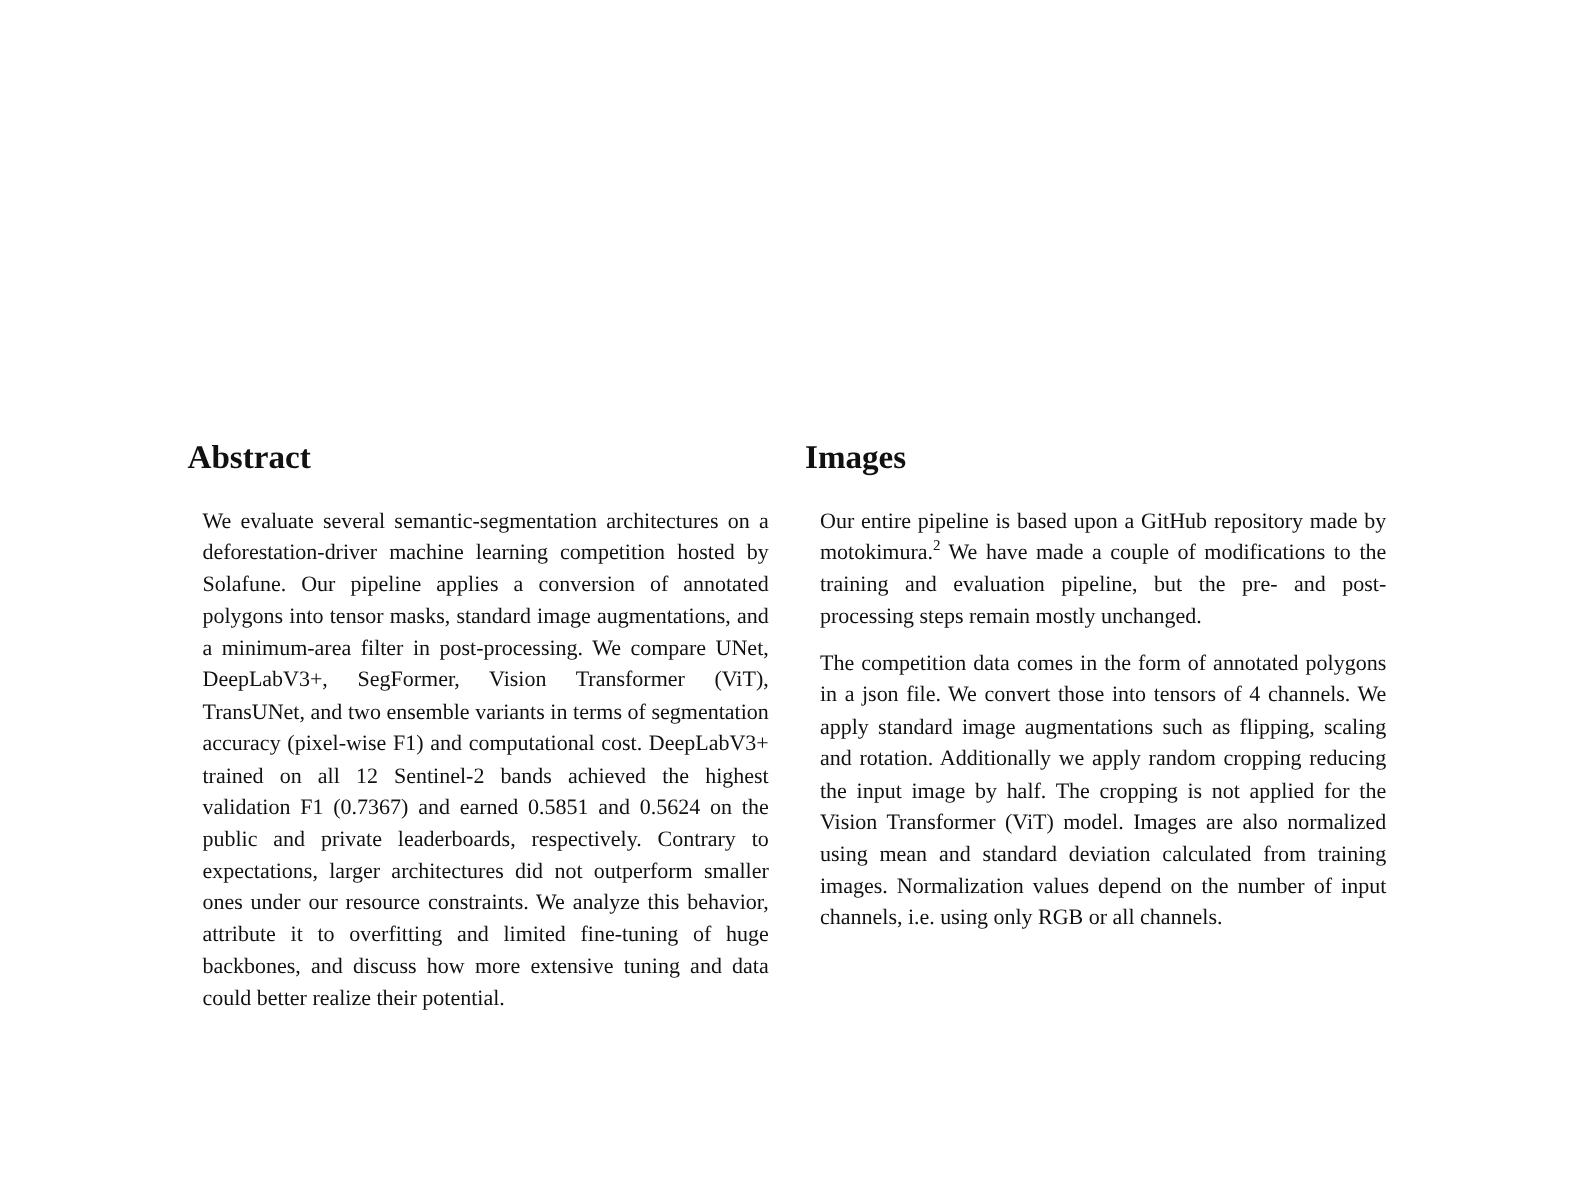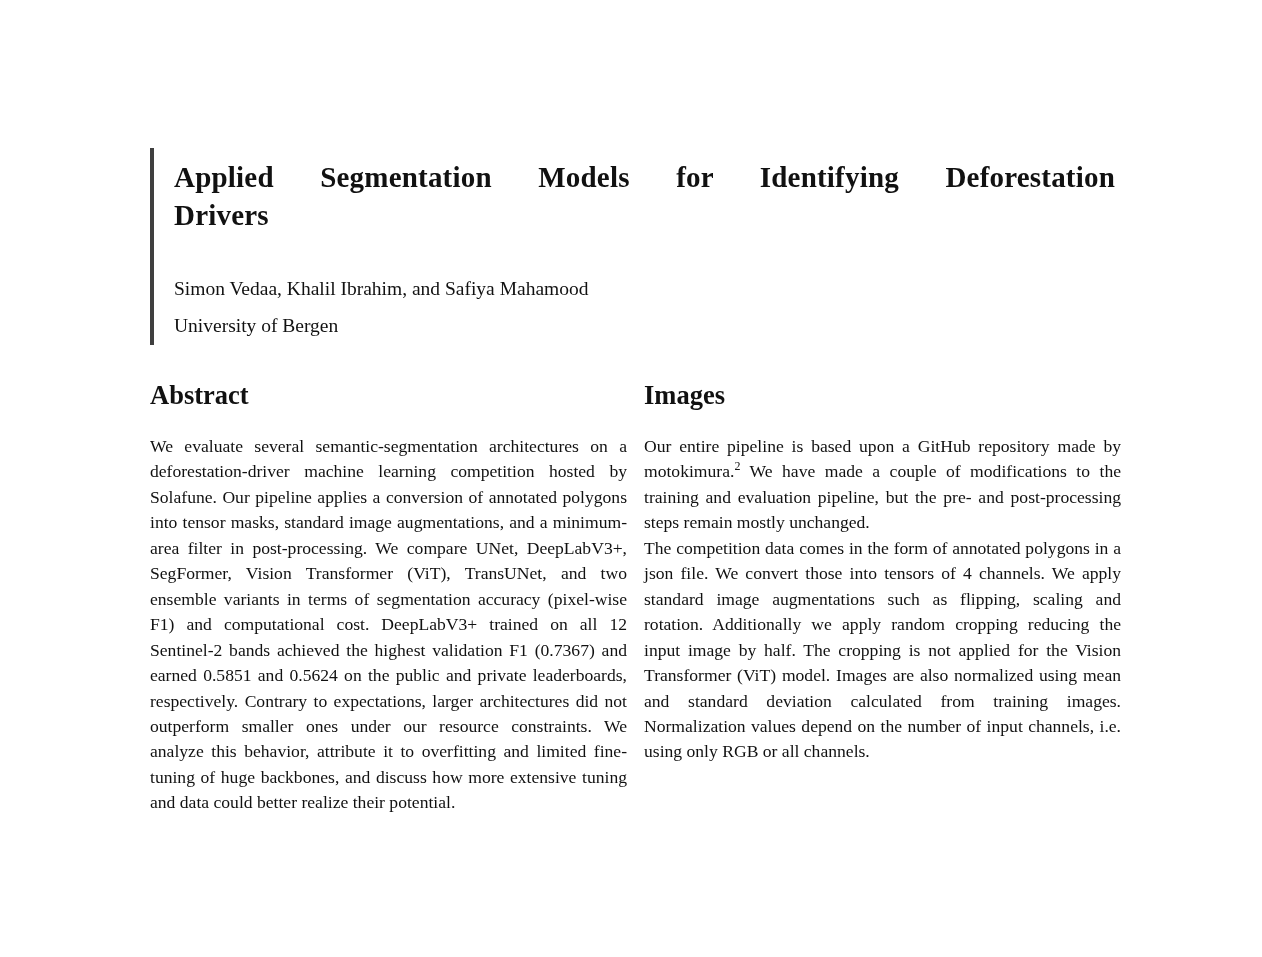--- a/index.html
+++ b/index.html
@@ -47,65 +47,57 @@
     margin-top: 43px;
     line-height: 24px;
   }
   .affiliation-line {
     font-size: 19.5px;
     margin-top: 13px;
     line-height: 24px;
   }
   .column {
     position: absolute;
-    top: 380px;
+    top: 350px;
     width: 477px;
   }
   .col-left  { left: 150px; }
   .col-right { left: 644px; }
   .section-heading {
     font-size: 26.5px;
     font-weight: bold;
     margin: 0 0 24px 0;
     line-height: 30px;
   }
   .subsection-heading {
     font-size: 21.5px;
     font-weight: bold;
     margin: 36px 0 16px 0;
     line-height: 26px;
   }
   .body-text {
     font-size: 17.6px;
     line-height: 25.45px;
     text-align: justify;
-    margin: 0;
+    margin: 12px;
     hyphens: auto;
     font-family: Liberation Serif, serif;
     -webkit-hyphens: auto;
   }
   sup.footnote-mark {
     font-size: 12px;
     line-height: 0;
     vertical-align: super;
   }
 </style>
 </head>
 <body>
 
 <div class="page">
 
-  <div class="title-block">
-    <h1 class="paper-title">
-      <span class="tline1">Applied Segmentation Models for Identifying Deforestation</span>
-      <span class="tline2">Drivers</span>
-    </h1>
-    <div class="authors-line">Simon Vedaa, Khalil Ibrahim, and Safiya Mahamood</div>
-    <div class="affiliation-line">University of Bergen</div>
-  </div>
 
   <div class="column col-left">
     <h2 class="section-heading">Abstract</h2>
     <p class="body-text">We evaluate several semantic-segmentation architectures on a deforestation-driver machine learning competition hosted by Solafune. Our pipeline applies a conversion of annotated polygons into tensor masks, standard image augmentations, and a minimum-area filter in post-processing. We compare UNet, DeepLabV3+, SegFormer, Vision Transformer (ViT), TransUNet, and two ensemble variants in terms of segmentation accuracy (pixel-wise F1) and computational cost. DeepLabV3+ trained on all 12 Sentinel-2 bands achieved the highest validation F1 (0.7367) and earned 0.5851 and 0.5624 on the public and private leaderboards, respectively. Contrary to expectations, larger architectures did not outperform smaller ones under our resource constraints. We analyze this behavior, attribute it to overfitting and limited fine-tuning of huge backbones, and discuss how more extensive tuning and data could better realize their potential.</p>
   </div>
 
   <div class="column col-right">
     <h2 class="section-heading">Images</h2>
     <p class="body-text"><span>Our entire pipeline is based upon a GitHub repository made by motokimura.</span><sup class="footnote-mark">2</sup><span> We have made a couple of modifications to the training and evaluation pipeline, but the pre- and post-processing steps remain mostly unchanged.</span></p>
 

